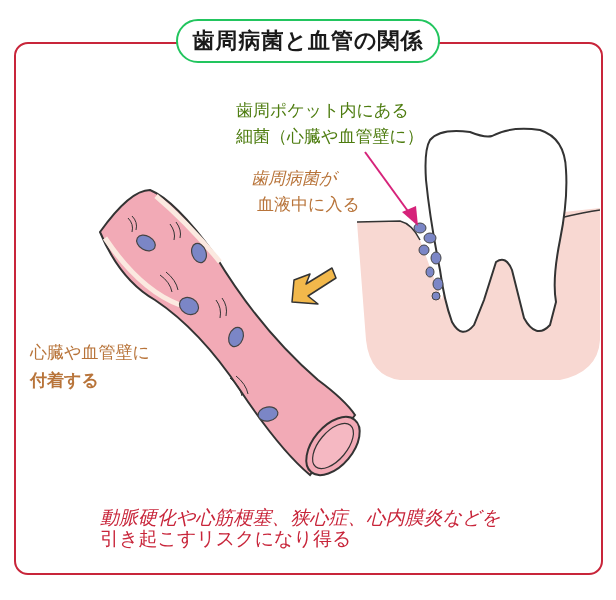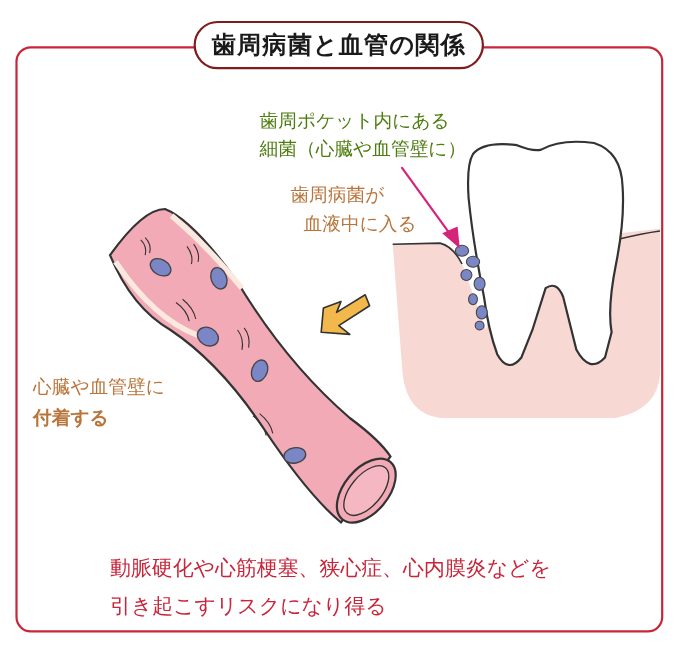--- a/index.html
+++ b/index.html
@@ -1,21 +1,21 @@
 <!DOCTYPE html>
 <html><head>
 <meta charset="utf-8">
 <style>
   html, body { margin: 0; padding: 0; background: #ffffff; }
   body { width: 616px; height: 600px; position: relative; overflow: hidden;
          font-family: "DejaVu Sans", sans-serif; }
   .frame { position: absolute; left: 14px; top: 42px; width: 589px; height: 533px;
            border: 2px solid #c8253a; border-radius: 14px; box-sizing: border-box; }
   .title-pill { position: absolute; left: 176px; top: 19px; width: 264px; height: 44px;
-                background: #ffffff; border: 2px solid #7f1d1d; border-radius: 24px;
+                background: #ffffff; border: 2px solid #22c55e; border-radius: 24px;
                 box-sizing: border-box; display: flex; align-items: center; justify-content: center;
                 font-size: 22px; font-weight: bold; color: #1a1a1a; letter-spacing: 1px; }
   .label { position: absolute; line-height: 28px; white-space: nowrap; }
   .label-black { color: #4d7c0f; font-size: 17px; }
   .label-brown { color: #b8743a; font-size: 17px; }
   .label-red { color: #c8253a; font-size: 19px; line-height: 34px; }
   svg { position: absolute; left: 0; top: 0; }
 </style>
 </head>
 <body>
@@ -81,20 +81,20 @@
   <g>
     <path d="M332,268 L306,284 L310,274 L294,280 L292,302 L318,304 L308,296 L336,278 Z" fill="#f2b84b" stroke="#333" stroke-width="1.5" stroke-linejoin="round"></path>
   </g>
 </svg>
 
 <div class="title-pill">歯周病菌と血管の関係</div>
 
 <div class="label label-black" style="left:236px; top:96px;">歯周ポケット内にある</div>
 <div class="label label-black" style="left:236px; top:122px;">細菌（心臓や血管壁に）</div>
 
-<div class="label label-brown" style="left:264px; top:164px;">歯周病菌が</div>
-<div class="label label-brown" style="left:257px; top:190px;margin-left:19px;">血液中に入る</div>
+<div class="label label-brown" style="left:251px; top:164px;font-style:italic;">歯周病菌が</div>
+<div class="label label-brown" style="left:257px; top:190px;">血液中に入る</div>
 
 <div class="label label-brown" style="left:30px; top:338px;">心臓や血管壁に</div>
 <div class="label label-brown" style="left:30px; top:366px;font-weight:bold;">付着する</div>
 
-<div class="label label-red" style="left:100px; top:500px;">動脈硬化や心筋梗塞、狭心症、心内膜炎などを</div>
-<div class="label label-red" style="left:100px; top:534px;">引き起こすリスクになり得る</div>
+<div class="label label-red" style="left:100px; top:500px;font-style:italic;">動脈硬化や心筋梗塞、狭心症、心内膜炎などを</div>
+<div class="label label-red" style="left:100px; top:522px;font-family:Liberation Serif, serif;">引き起こすリスクになり得る</div>
 
 </body></html>

